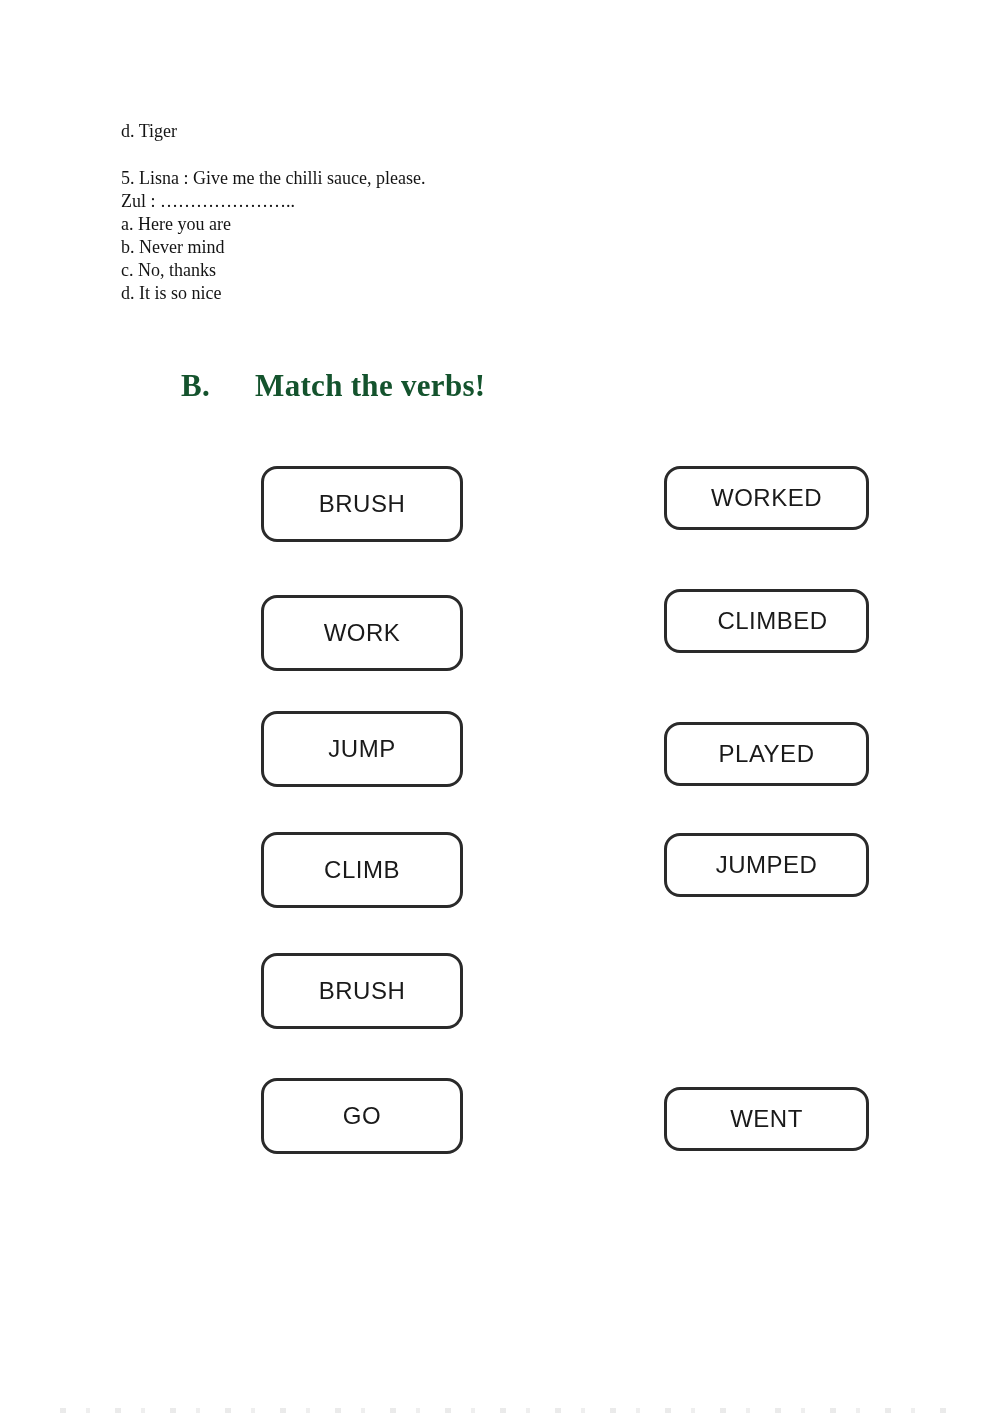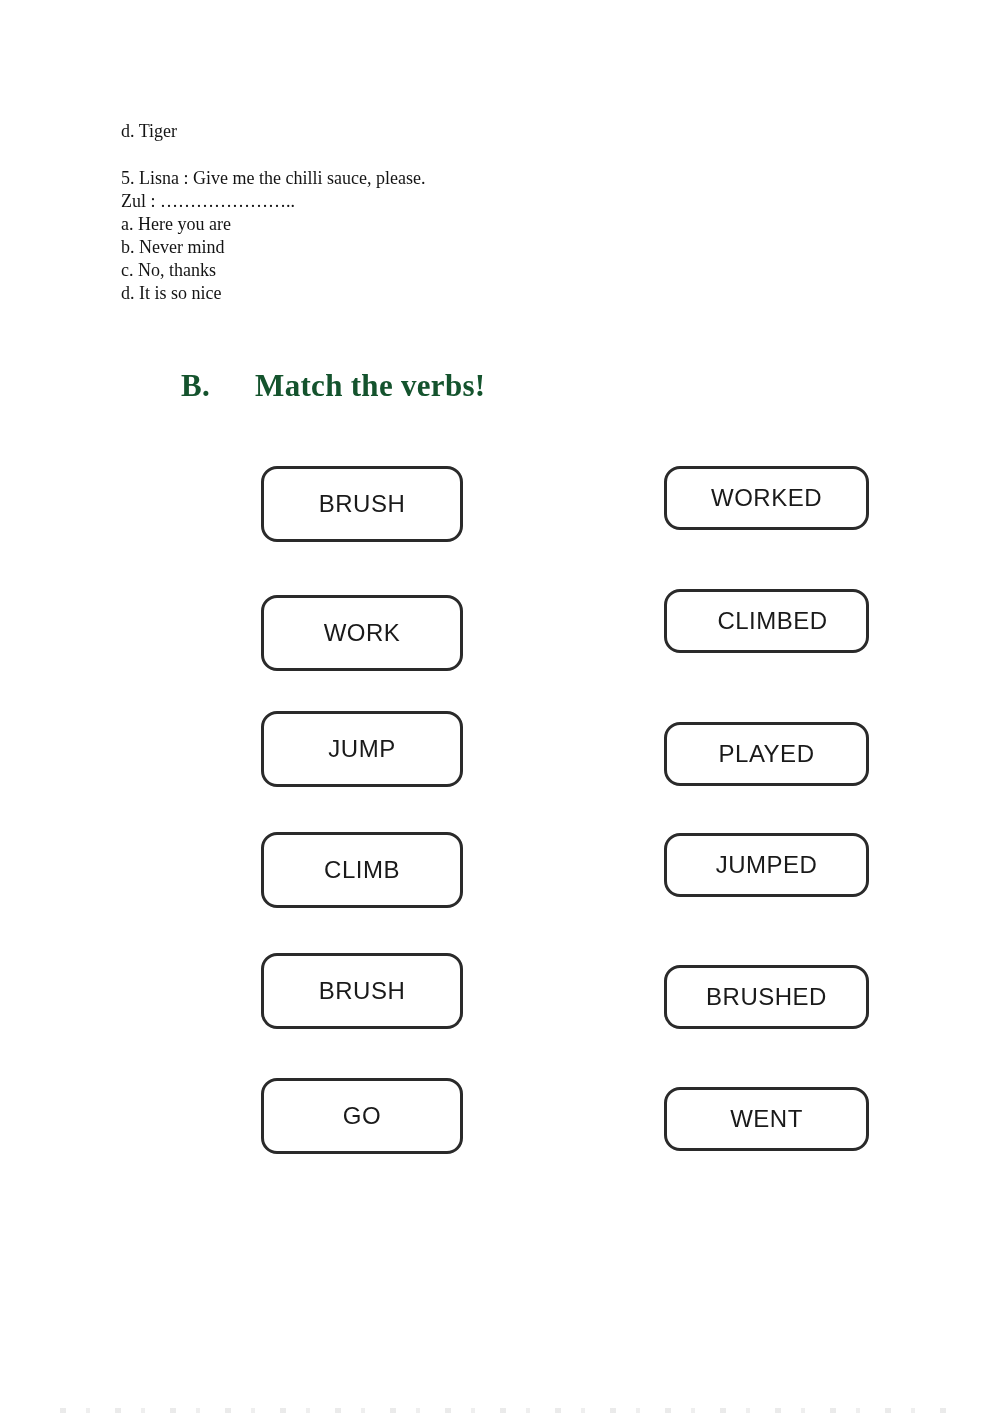--- a/index.html
+++ b/index.html
@@ -118,18 +118,17 @@
   <div class="vbox lb lb3">JUMP</div>
   <div class="vbox lb lb2">WORK</div>
   <div class="vbox lb lb4">CLIMB</div>
   <div class="vbox lb lb5">BRUSH</div>
   <div class="vbox lb lb6">GO</div>
 
   <div class="vbox rb rb1">WORKED</div>
   <div class="vbox rb rb2">CLIMBED</div>
   <div class="vbox rb rb3">PLAYED</div>
   <div class="vbox rb rb4">JUMPED</div>
-  <div class="vbox rb rb5">BRUSHED</div>
   <div class="vbox rb rb6">WENT</div>
 
   <div class="bottom-cutoff"></div>
 
 </div>
 
 </body></html>

